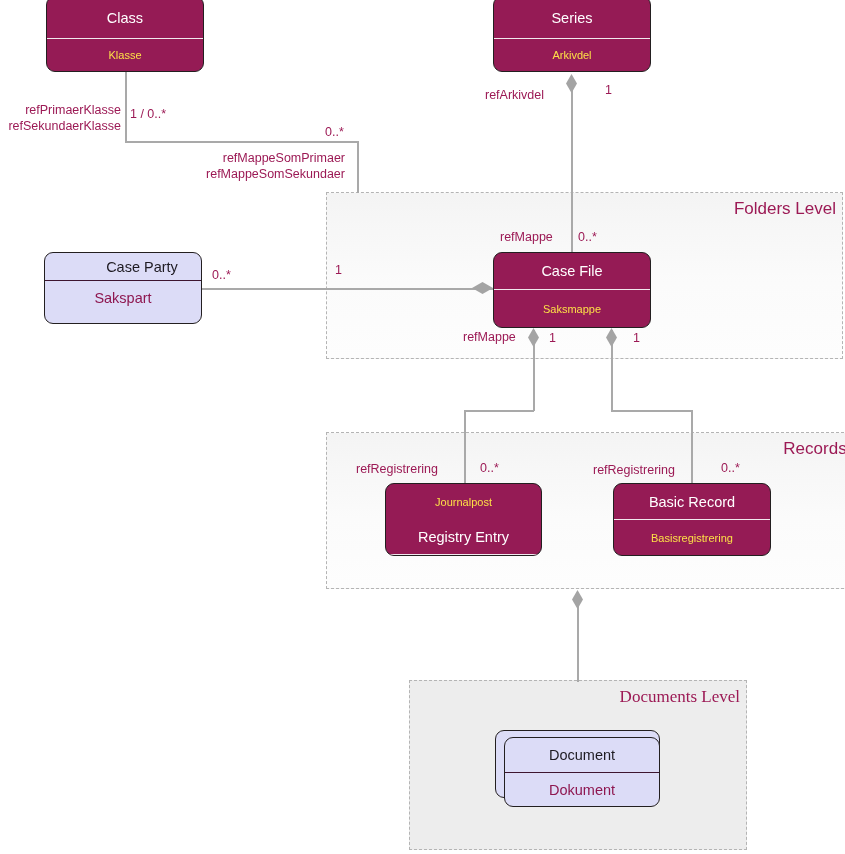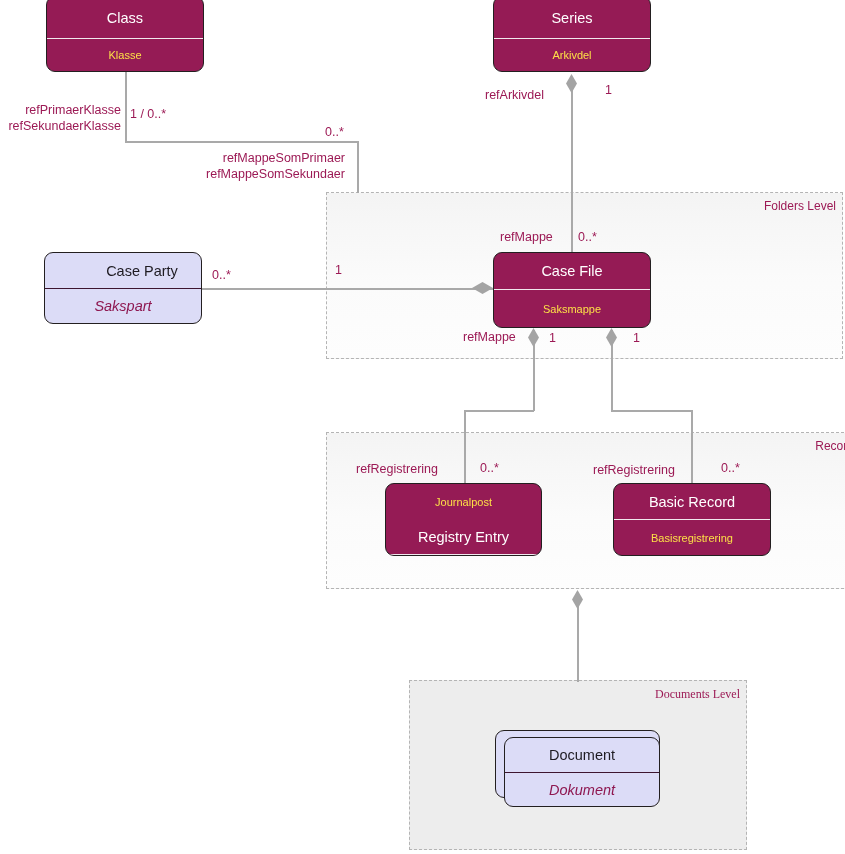--- a/index.html
+++ b/index.html
@@ -25,21 +25,21 @@
     border: 1px dashed #b4b4b4;
     background: linear-gradient(180deg, #f4f4f4 0%, #fbfbfb 55%, #fdfdfd 100%);
   }
   .level-box.flat {
     background: #ededed;
   }
   .level-label {
     position: absolute;
     right: 6px;
     top: 6px;
-    font-size: 12px;
+    font-size: 17px;
     color: #9c1a55;
     white-space: nowrap;
   }
   
   .uml {
     position: absolute;
     box-sizing: border-box;
     border: 1.6px solid #231f20;
     border-radius: 9px;
     overflow: hidden;
@@ -71,21 +71,20 @@
     background: #dcdcf7;
   }
   .uml.lav .row.top {
     color: #1e1b22;
     font-size: 14.5px;
     border-bottom: 1.6px solid #3d1530;
   }
   .uml.lav .row.bot {
     color: #8e1750;
     font-size: 14.5px;
-    font-style: italic;
   }
   
   .uml.ghost {
     z-index: 4;
   }
   
   .ln {
     position: absolute;
     background: #a9a9a9;
     z-index: 2;
@@ -163,21 +162,21 @@
     <div class="row top" style="height:42px;">Class</div>
     <div class="row bot" style="height:32px;">Klasse</div>
   </div>
 
   <div class="uml maroon" style="left:493px; top:-4px; width:158px; height:76px;">
     <div class="row top" style="height:42px;">Series</div>
     <div class="row bot" style="height:32px;">Arkivdel</div>
   </div>
 
   <div class="uml lav" style="left:44px; top:252px; width:158px; height:72px;">
-    <div class="row top" style="height:36px;padding-left:38px;">Case Party</div>
+    <div class="row top" style="height:28px;padding-left:38px;">Case Party</div>
     <div class="row bot" style="height:34px;">Sakspart</div>
   </div>
 
   <div class="uml maroon" style="left:493px; top:252px; width:158px; height:76px;">
     <div class="row top" style="height:37px;">Case File</div>
     <div class="row bot" style="height:37px;">Saksmappe</div>
   </div>
 
   <div class="uml maroon" style="left:385px; top:483px; width:157px; height:73px;">
     <div class="row bot" style="height:35px;">Journalpost</div>

